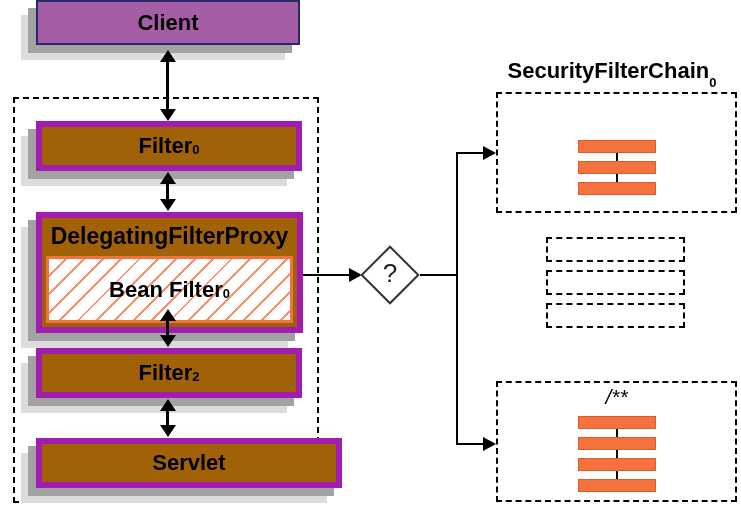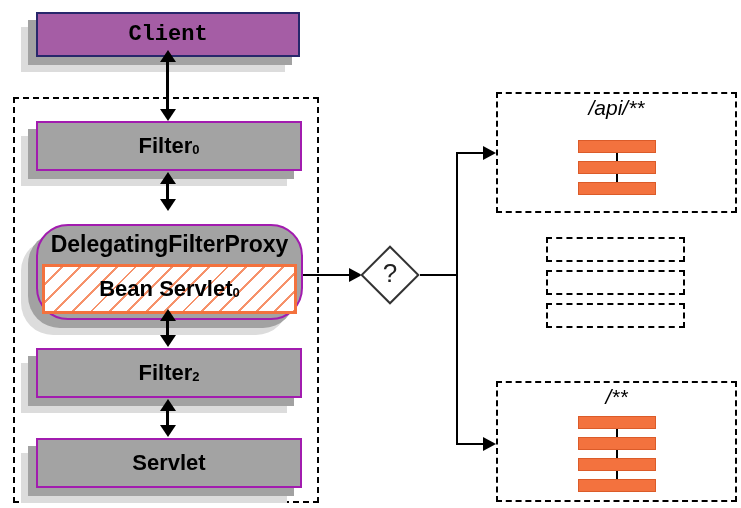--- a/index.html
+++ b/index.html
@@ -7,21 +7,21 @@
     position:relative; width:741px; height:508px; background:#fff;
     font-family:"Liberation Sans", sans-serif; color:#000; overflow:hidden;
   }
   .box {
     position:absolute; box-sizing:border-box;
     display:flex; align-items:center; justify-content:center;
     font-weight:bold; font-size:22px;
   }
   .shadowed { box-shadow:-8px 8px 0 #a2a2a2, -15px 15px 0 #dcdcdc; }
   .purple { background:#a55da5; border:2px solid #27276b; }
-  .orange { background:#a3a3a3; border:2px solid #a21caf; }
+  .orange { background:#a16207; border:6px solid #a21caf; }
   sub { font-size:13px; line-height:0; position:relative; top:4px; font-weight:bold; }
   .free-label { position:absolute; font-weight:bold; font-size:22px; white-space:nowrap; }
   .dashed-box { position:absolute; box-sizing:border-box; border:2px dashed #000; background:transparent; }
 
   
   .dfp { flex-direction:column; justify-content:flex-start; }
   .dfp-title { height:36px; display:flex; align-items:center; font-size:23px; }
   .bean-filter {
     position:absolute; left:4px; right:4px; top:38px; bottom:4px;
     box-sizing:border-box; border:3px solid #f3723e;
@@ -61,46 +61,46 @@
   .filter-bar:last-child { margin-bottom:0; }
   .placeholder-stack { position:absolute; width:139px; }
   .placeholder-box { box-sizing:border-box; height:25px; margin-bottom:8px;
     border:2px dashed #000; background:#fff; }
 </style>
 </head>
 <body>
 
 <div class="canvas">
 
-  <div class="box purple shadowed" style="left:36px; top:12px; width:264px; height:45px;font-family:Liberation Mono, monospace;">
+  <div class="box purple shadowed" style="left:36px; top:0; width:264px; height:45px;">
     <span>Client</span>
   </div>
 
 
   <div class="dashed-box" style="left:13px; top:97px; width:306px; height:406px;"></div>
 
   <div class="box orange shadowed" style="left:36px; top:121px; width:266px; height:50px;">
     <span>Filter</span>
       <sub>0</sub>
   </div>
 
-  <div class="box orange shadowed dfp" style="left:36px; top:224px; width:267px; height:96px;border-radius:32px;">
+  <div class="box orange shadowed dfp" style="left:36px; top:212px; width:267px; height:121px;">
     <div class="dfp-title">DelegatingFilterProxy</div>
     <div class="bean-filter">
-      <span>Bean Servlet</span>
+      <span>Bean Filter</span>
         <sub>0</sub>
     </div>
   </div>
 
   <div class="box orange shadowed" style="left:36px; top:348px; width:266px; height:50px;">
     <span>Filter</span>
       <sub>2</sub>
   </div>
 
-  <div class="box orange shadowed" style="left:36px; top:438px; width:266px; height:50px;">
+  <div class="box orange shadowed" style="left:36px; top:438px; width:306px; height:50px;">
     <span>Servlet</span>
   </div>
 
   <div class="varrow" style="left:160px; top:50px; height:71px;">
     <div class="head-up"></div>
       <div class="shaft"></div>
       <div class="head-down"></div>
   </div>
   <div class="varrow" style="left:160px; top:172px; height:39px;">
     <div class="head-up"></div>
@@ -124,22 +124,24 @@
   <div class="diamond"></div>
   <div class="diamond-label">?</div>
 
   <div class="hline" style="left:420px; top:274px; width:37px;"></div>
   <div class="vline" style="left:456px; top:152px; height:292px;"></div>
   <div class="hline" style="left:456px; top:152px; width:30px;"></div>
   <div class="rhead" style="left:483px; top:146px;"></div>
   <div class="hline" style="left:456px; top:443px; width:30px;"></div>
   <div class="rhead" style="left:483px; top:437px;"></div>
 
+  <div class="chain-title" style="left:488px; top:58px;">
+    <span>SecurityFilterChain</span><sub>0</sub>
+  </div>
   <div class="dashed-box" style="left:496px; top:92px; width:241px; height:121px;">
-    <div class="url-pattern">/api/**</div>
     <div class="bar-stack" style="left:80px; top:46px;">
         <div class="filter-bar"></div>
         <div class="filter-bar"></div>
         <div class="filter-bar"></div>
       </div>
   </div>
 
   <div class="placeholder-stack" style="left:546px; top:237px;">
       <div class="placeholder-box"></div>
       <div class="placeholder-box"></div>

